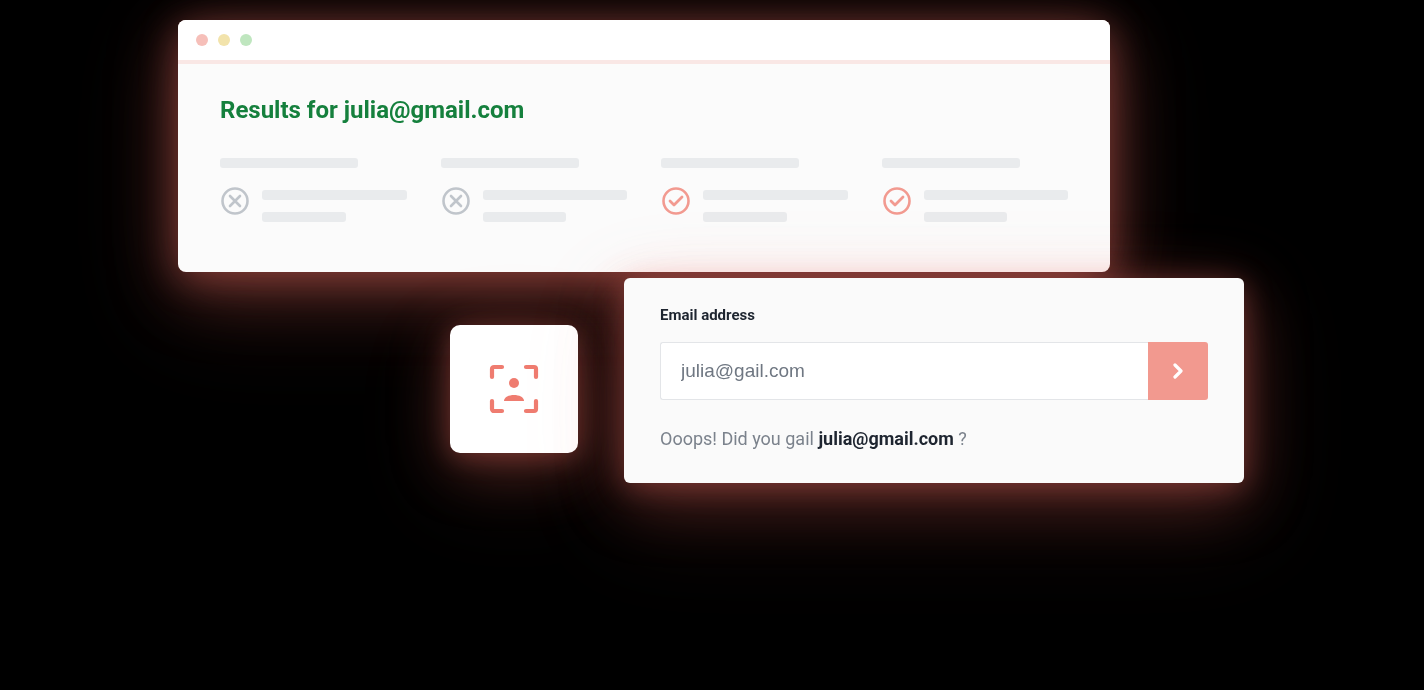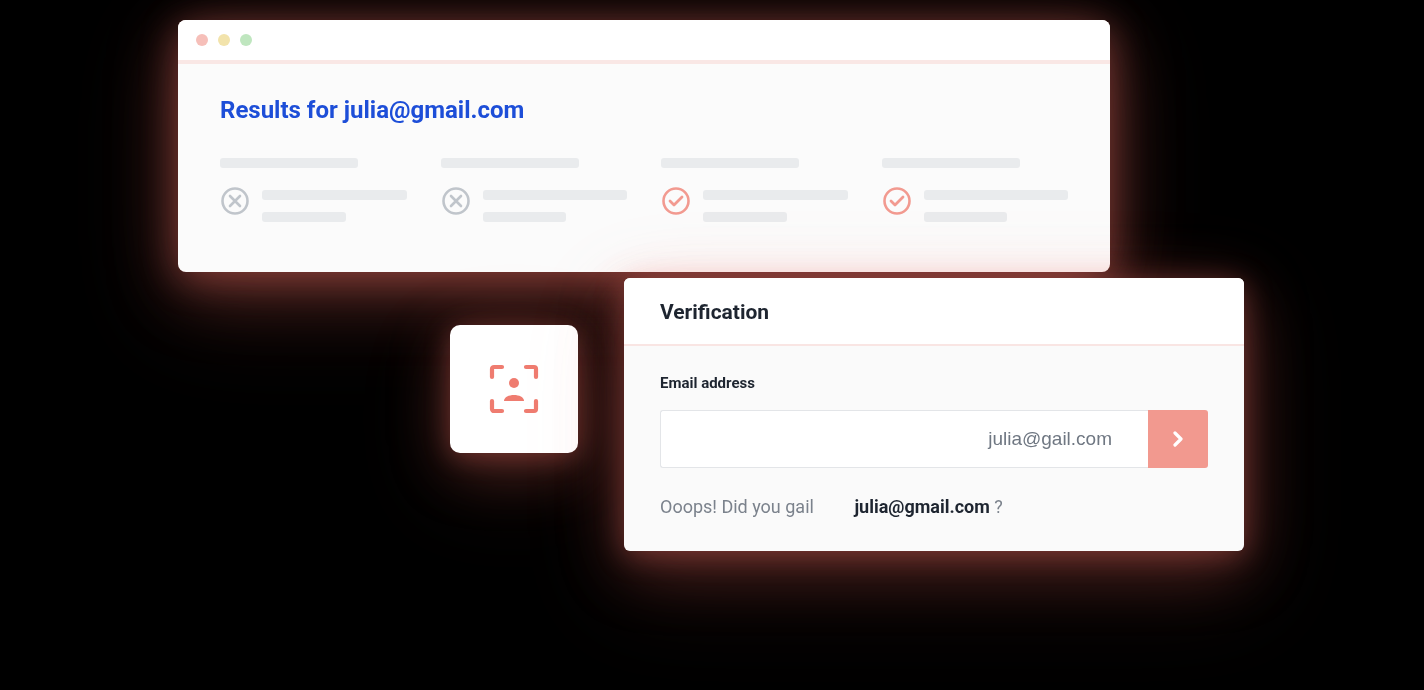--- a/index.html
+++ b/index.html
@@ -46,21 +46,21 @@
     .dot.yellow { background: #f2e3ab; }
     .dot.green { background: #bfe6bf; }
     .titlebar-divider { height: 4px; background: #f9e7e5; }
 
     .window-body {
       padding: 32px 42px 50px;
     }
     .results-title {
       font-size: 24px;
       font-weight: 700;
-      color: #1d4ed8;
+      color: #15803d;
       margin-bottom: 34px;
     }
 
     .results-grid {
       display: grid;
       grid-template-columns: repeat(4, 1fr);
       gap: 34px;
     }
     .result-card { }
     .bar-header {
@@ -151,26 +151,25 @@
     .input-row {
       display: flex;
       height: 58px;
       margin-bottom: 28px;
     }
     .input-row input {
       flex: 1;
       border: 1px solid #e3e5e8;
       border-right: none;
       border-radius: 3px 0 0 3px;
-      padding: 0 36px;
+      padding: 0 20px;
       font-size: 19px;
       color: #6f7782;
       background: #fff;
       outline: none;
-      text-align: right;
     }
     .go-btn {
       width: 60px;
       background: #f2998f;
       border: none;
       border-radius: 0 3px 3px 0;
       display: flex;
       align-items: center;
       justify-content: center;
       cursor: pointer;
@@ -178,21 +177,20 @@
     .go-btn svg { width: 16px; height: 16px; }
     .go-btn svg path { stroke: #fff; stroke-width: 3.2; fill: none; stroke-linecap: round; stroke-linejoin: round; }
 
     .hint {
       font-size: 18px;
       color: #7b828c;
     }
     .hint .suggestion {
       color: #1e2530;
       font-weight: 700;
-      margin-left: 36px;
     }
   </style>
 </head>
 <body>
 
 <div class="stage">
 
   <div class="window">
     <div class="titlebar">
       <div class="dot red"></div>
@@ -274,23 +272,20 @@
         <path d="M40 6 H48 A2 2 0 0 1 50 8 V16"></path>
         <path d="M50 40 V48 A2 2 0 0 1 48 50 H40"></path>
         <path d="M16 50 H8 A2 2 0 0 1 6 48 V40"></path>
       </g>
       <circle cx="28" cy="22" r="5" fill="#ef7c70"></circle>
       <path d="M18 40 C18 32 38 32 38 40 Z" fill="#ef7c70"></path>
     </svg>
   </div>
 
   <div class="verify">
-    <div class="verify-header">
-      <h3>Verification</h3>
-    </div>
     <div class="verify-body">
       <div class="verify-label">Email address</div>
       <div class="input-row">
         <input type="text" value="julia@gail.com" style="">
         <button class="go-btn">
           <svg viewBox="0 0 16 16">
             <path d="M5 2 L11 8 L5 14"></path>
           </svg>
         </button>
       </div>

